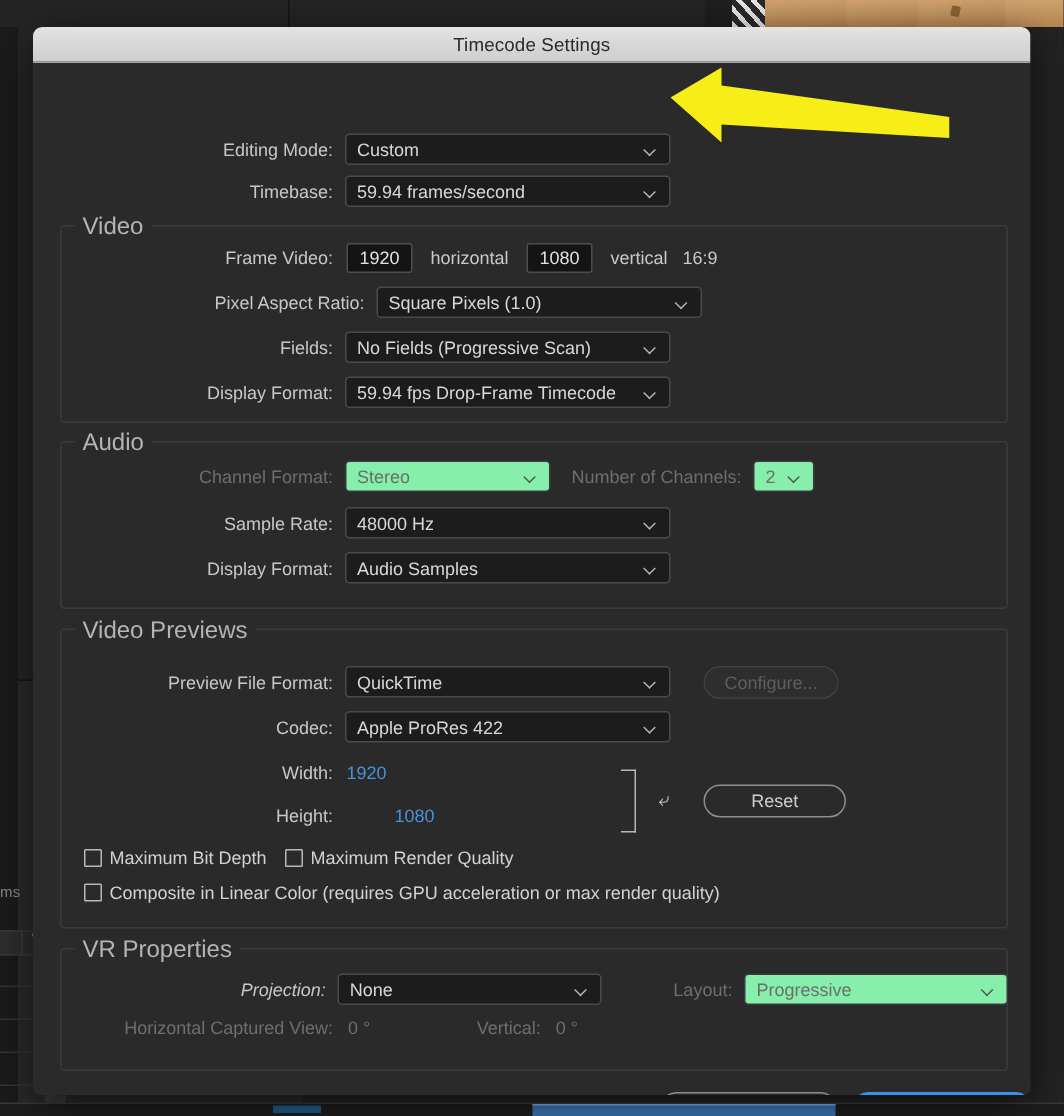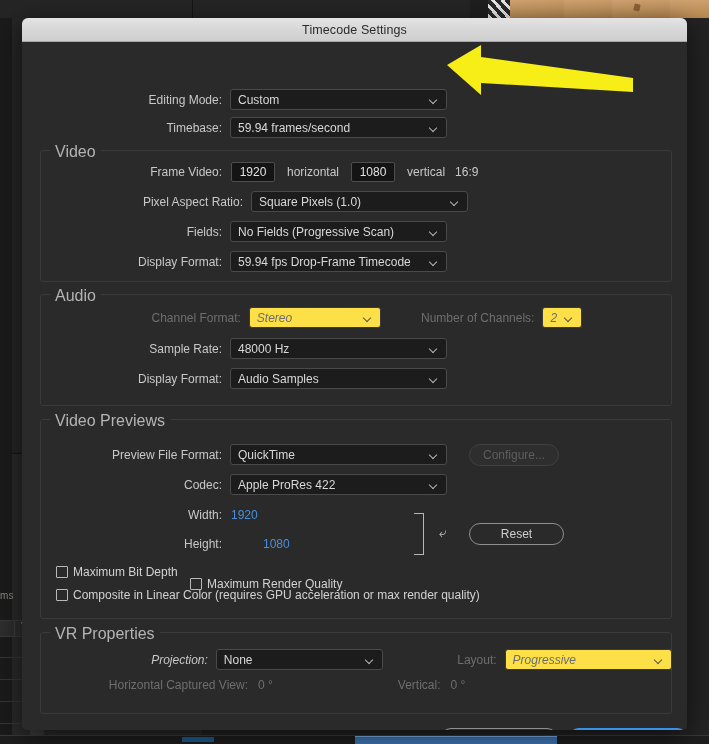--- a/index.html
+++ b/index.html
@@ -179,21 +179,21 @@
     display: flex;
     align-items: center;
     height: 21px;
   }
   .lbl {
     font-size: 12px;
     color: #c8c8c8;
     text-align: right;
     white-space: nowrap;
   }
-  .lbl.dim { color: #6e6e6e; padding-left: 26px; }
+  .lbl.dim { color: #6e6e6e; }
 
   
   .sel {
     position: relative;
     height: 21px;
     background: #1c1c1c;
     border: 1px solid #4a4a4a;
     border-radius: 3px;
     display: flex;
     align-items: center;
@@ -216,23 +216,22 @@
   .sel .chev::before {
     content: "";
     position: absolute;
     left: 0; top: 0;
     width: 5px; height: 5px;
     border-left: 1.3px solid #b5b5b5;
     border-bottom: 1.3px solid #b5b5b5;
     transform: rotate(-45deg);
   }
   .sel.disabled {
-    background: #fde047;
+    background: #86efac;
     border-color: #3a3a3a;
-    font-style: italic;
   }
   .sel.disabled .val { color: #6d6d6d; }
   .sel.disabled .chev::before {
     border-color: #555;
   }
 
   
   .numbox {
     height: 20px;
     background: #141414;
@@ -531,21 +530,21 @@
     <div class="chain" style="left:417px; top:484px;">⤶</div>
 
     <div class="btn outline-reset" style="position:absolute; left:447px; top:481px; width:95px;">
       <span>Reset</span>
     </div>
 
     <div class="cbrow" style="left:34px; top:523px;">
       <span class="cbox"></span>
       <span class="cbtext">Maximum Bit Depth</span>
     </div>
-    <div class="cbrow" style="left:168px; top:523px;margin-top:12px;">
+    <div class="cbrow" style="left:168px; top:523px;">
       <span class="cbox"></span>
       <span class="cbtext">Maximum Render Quality</span>
     </div>
     <div class="cbrow" style="left:34px; top:546px;">
       <span class="cbox"></span>
       <span class="cbtext">Composite in Linear Color (requires GPU acceleration or max render quality)</span>
     </div>
 
     <div class="group" style="left:18px; top:590px; width:632px; height:82px;">
       <div class="gtitle">VR Properties</div>
@@ -560,21 +559,21 @@
       <div class="lbl dim" style="margin-left:48px;">Layout:</div>
       <div class="sel disabled" style="width:180px; margin-left:8px;">
         <div class="val">Progressive</div>
         <span class="chev"></span>
       </div>
     </div>
 
     <div class="row" style="left:0; top:632px; width:650px;">
       <div class="lbl dim" style="width:200px;">Horizontal Captured View:</div>
       <div class="dimval" style="margin-left:10px;">0 °</div>
-      <div class="lbl dim" style="margin-left:99px;text-align:right;">Vertical:</div>
+      <div class="lbl dim" style="margin-left:71px;text-align:right;">Vertical:</div>
       <div class="dimval" style="margin-left:10px;">0 °</div>
     </div>
 
     <div class="btn ghost" style="position:absolute; left:418px; top:686px; width:118px;">
       
     </div>
     <div class="btn primary" style="position:absolute; left:546px; top:686px; width:120px;">
       
     </div>
 

